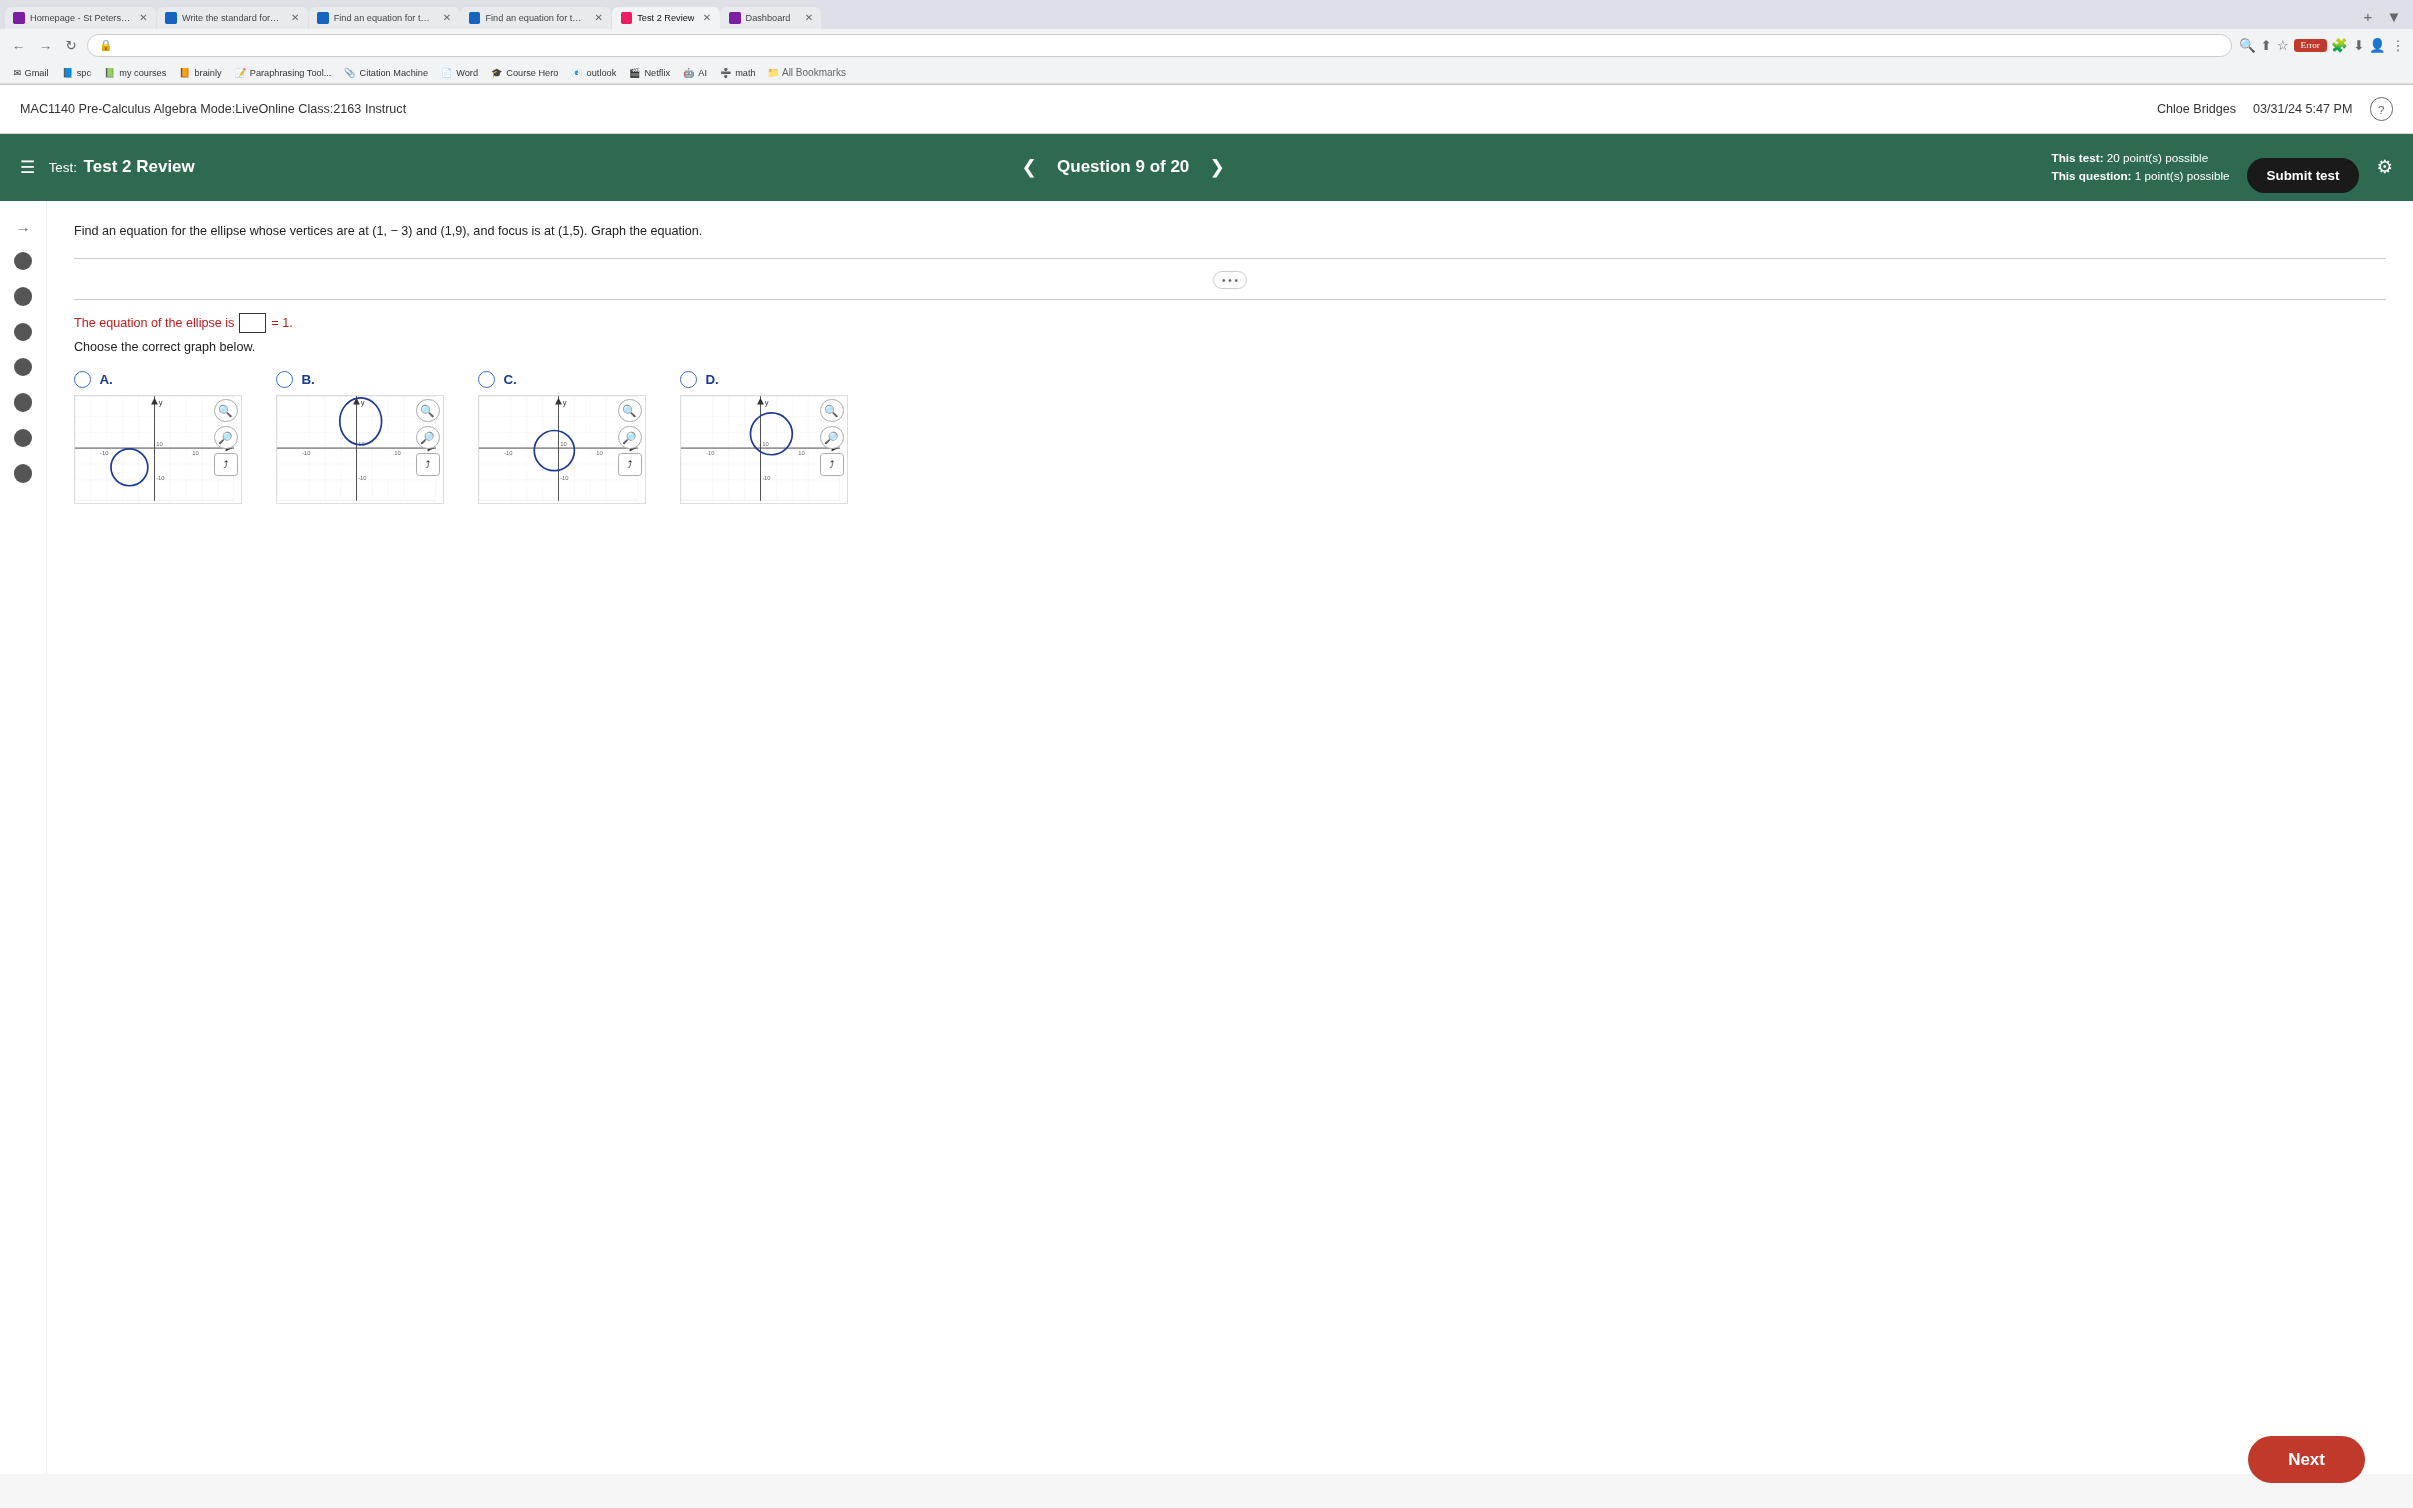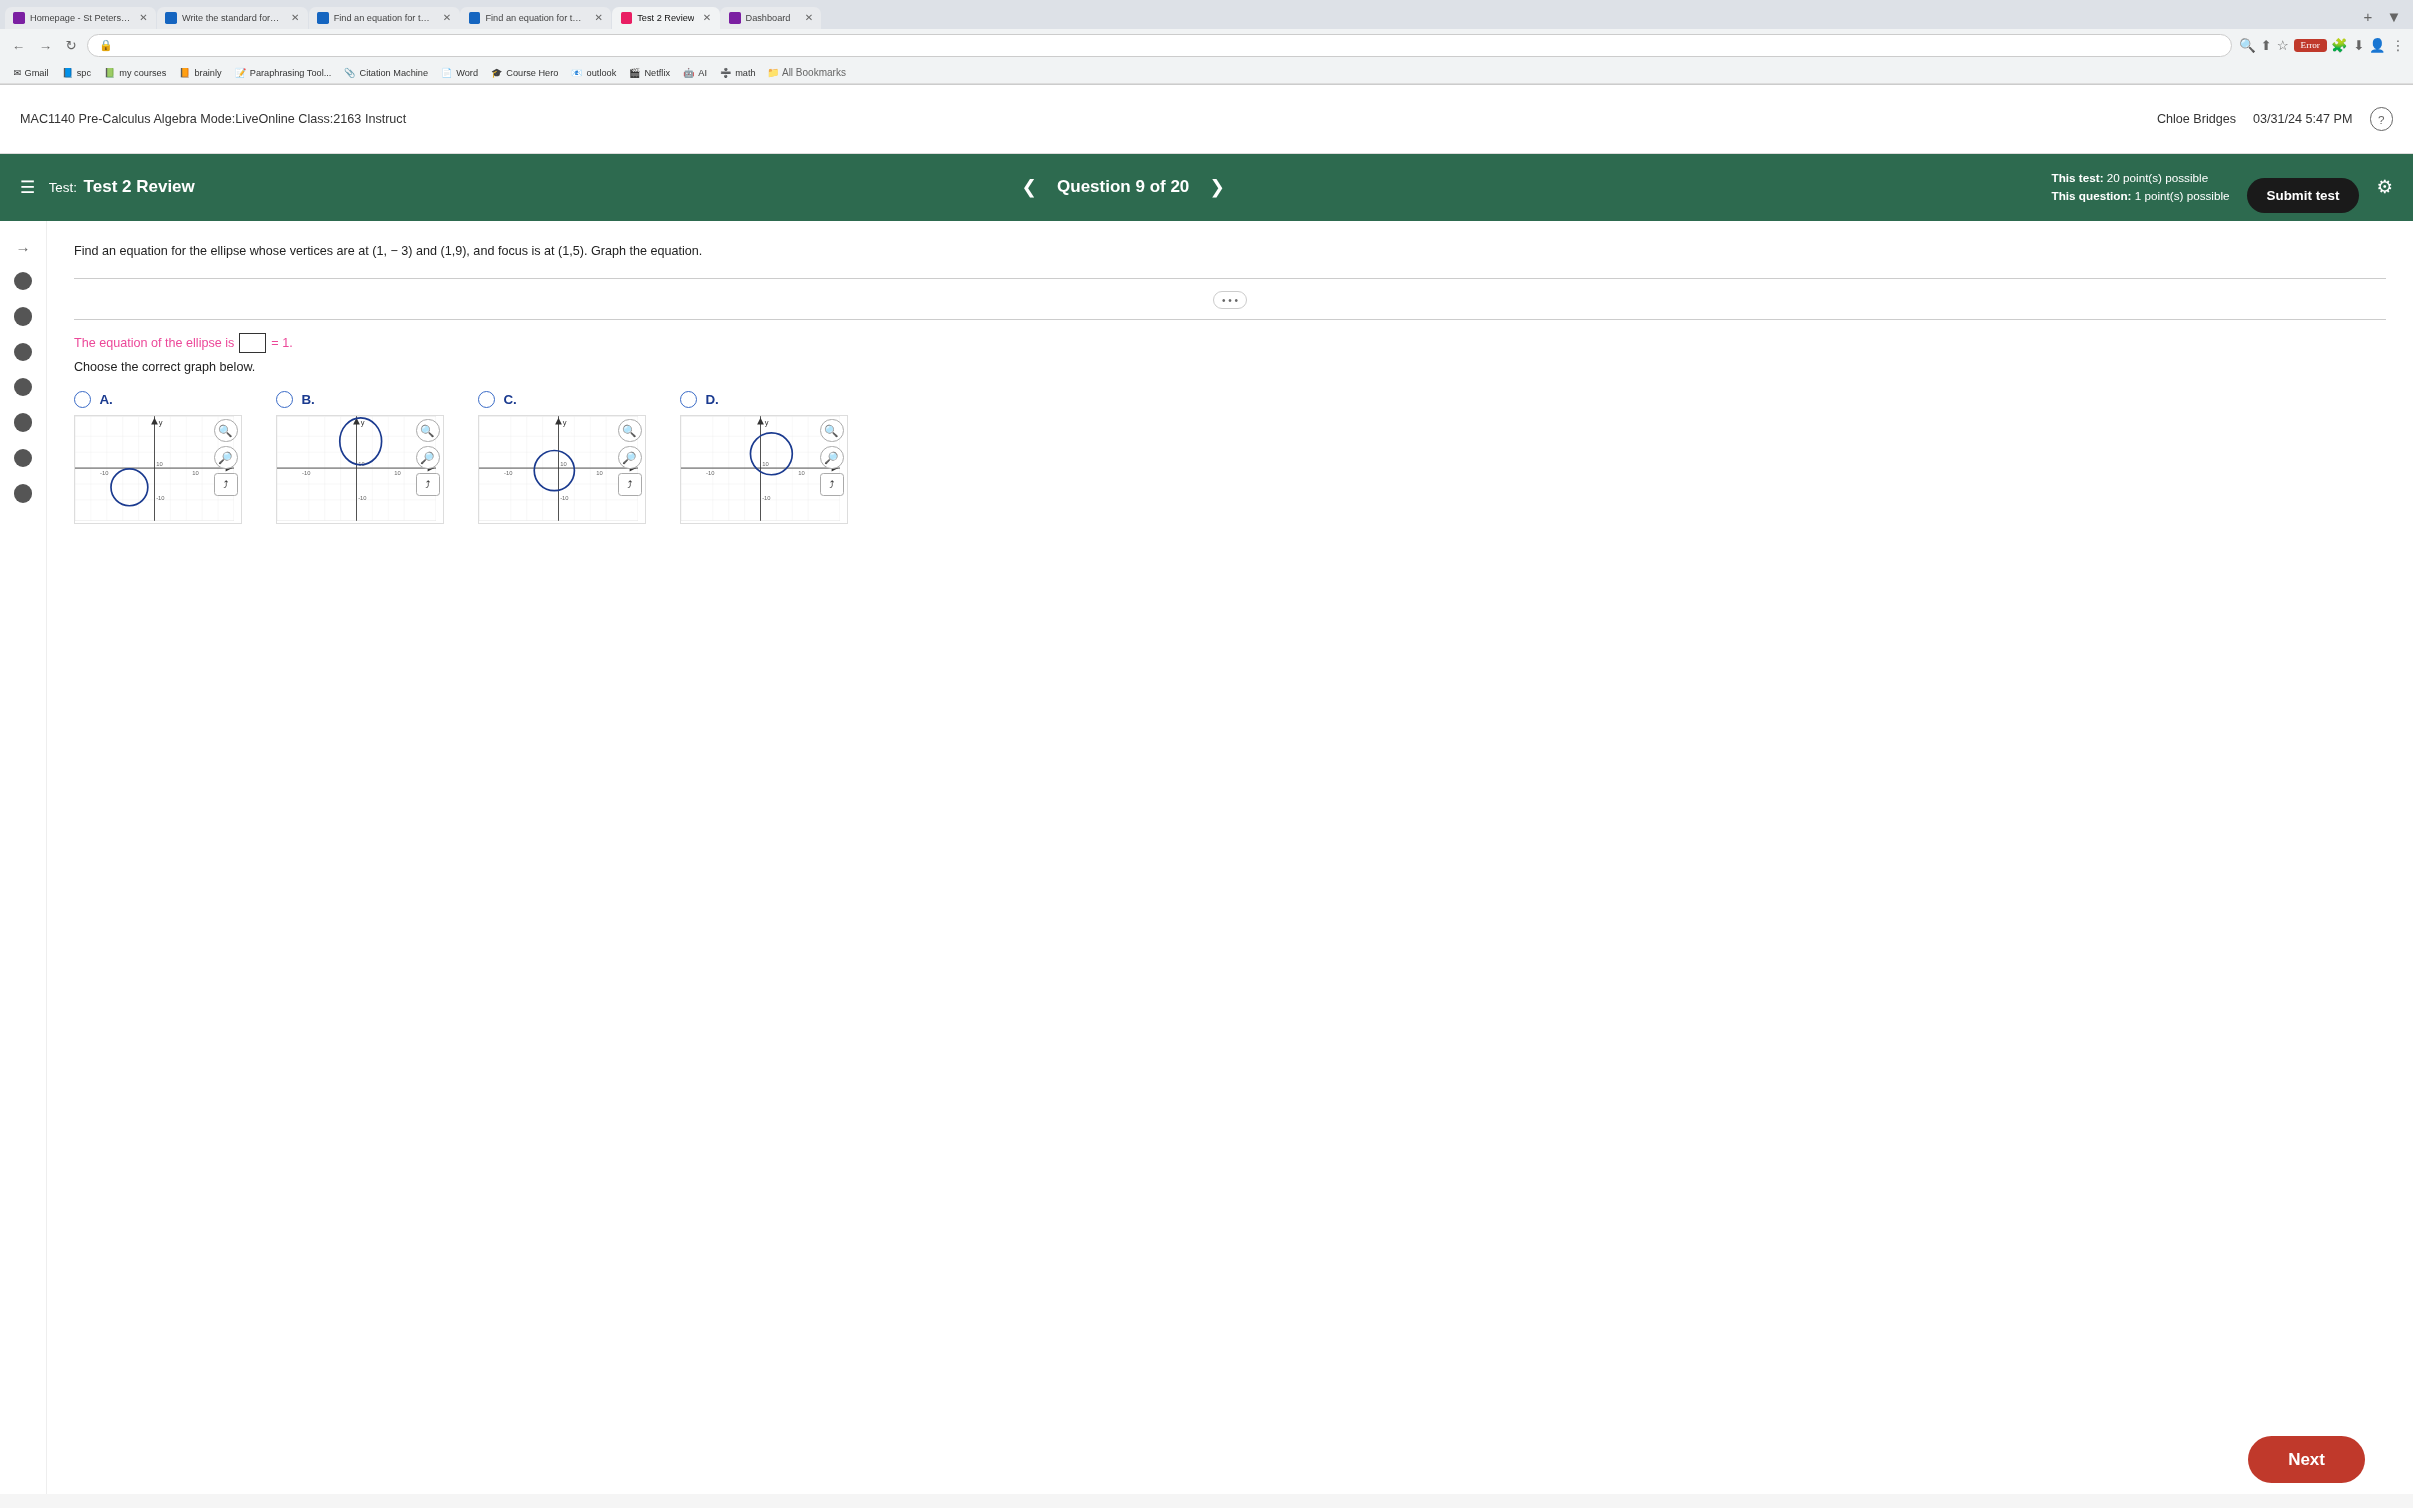--- a/index.html
+++ b/index.html
@@ -19,21 +19,21 @@
     .nav-btn { background: none; border: none; font-size: 13.4px; color: #666; cursor: pointer; padding: 3.4px; }
     .url-bar { flex: 1; background: white; border: 0.8px solid #ccc; border-radius: 17px; padding: 4.2px 11.7px; font-size: 10px; color: #333; display: flex; align-items: center; gap: 5px; }
     .url-text { flex: 1; }
     .toolbar-icons { display: flex; gap: 5px; align-items: center; }
     .toolbar-icon { font-size: 13.4px; color: #666; cursor: pointer; }
 
     .bookmarks-bar { display: flex; align-items: center; padding: 3.4px 8.4px; gap: 6.7px; background: #f1f3f4; border-bottom: 0.8px solid #ddd; overflow: hidden; }
     .bookmark-item { display: flex; align-items: center; gap: 3.4px; font-size: 9.2px; color: #333; cursor: pointer; white-space: nowrap; padding: 1.7px 5px; border-radius: 3.4px; }
 
     
-    .page-header { background: white; border-bottom: 0.8px solid #ddd; padding: 22px 20px; display: flex; align-items: center; justify-content: space-between; }
+    .page-header { background: white; border-bottom: 0.8px solid #ddd; padding: 12px 20px; display: flex; align-items: center; justify-content: space-between; }
     .page-title { font-size: 12.6px; color: #333; font-weight: normal; }
     .header-right { display: flex; align-items: center; gap: 17px; }
     .user-name { font-size: 12.6px; color: #333; }
     .date-time { font-size: 12.6px; color: #333; }
     .help-btn { background: none; border: 1.7px solid #666; border-radius: 50%; width: 23.5px; height: 23.5px; display: flex; align-items: center; justify-content: center; font-size: 11.7px; cursor: pointer; color: #666; }
 
     
     .test-header { background: #2d6a4f; color: white; padding: 0 20px; display: flex; align-items: center; justify-content: space-between; min-height: 67px; }
     .test-header-left { display: flex; align-items: center; gap: 13.4px; }
     .menu-icon { font-size: 17px; cursor: pointer; color: white; }
@@ -56,21 +56,21 @@
     .sidebar-radio { width: 18.4px; height: 18.4px; border-radius: 50%; background: #555; cursor: pointer; }
 
     
     .content-area { flex: 1; padding: 20px 27px; }
     .question-text { font-size: 12.6px; color: #222; line-height: 1.6; margin-bottom: 17px; }
 
     .divider { border: none; border-top: 0.8px solid #ccc; margin: 13.4px 0; }
     .dots-divider { text-align: center; margin: 6.7px 0; }
     .dots { background: white; border: 0.8px solid #ccc; border-radius: 10px; padding: 2.5px 8.4px; font-size: 10px; color: #666; }
 
-    .equation-text { font-size: 12.6px; color: #ec4899; margin-bottom: 6.7px; display: flex; align-items: center; gap: 5px; }
+    .equation-text { font-size: 12.6px; color: #b91c1c; margin-bottom: 6.7px; display: flex; align-items: center; gap: 5px; }
     .equation-box { border: 0.8px solid #333; padding: 1.7px 6.7px; min-width: 27px; min-height: 20px; display: inline-block; }
     .choose-text { font-size: 12.6px; color: #222; margin-bottom: 17px; }
 
     
     .graph-options { display: flex; gap: 34px; flex-wrap: wrap; }
     .graph-option { display: flex; flex-direction: column; align-items: flex-start; gap: 6.7px; }
     .option-header { display: flex; align-items: center; gap: 8.4px; }
     .option-radio { width: 17px; height: 17px; border-radius: 50%; border: 1.7px solid #3a6bc7; background: white; cursor: pointer; flex-shrink: 0; }
     .option-label { font-size: 13.4px; font-weight: bold; color: #1a3a8f; }
     .graph-container { position: relative; width: 168px; height: 109px; background: white; border: 0.8px solid #ddd; }

